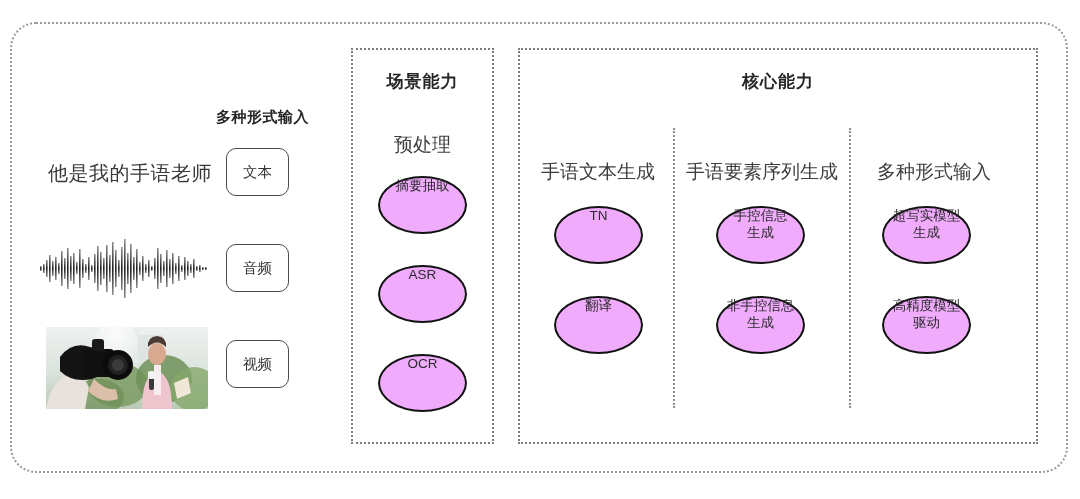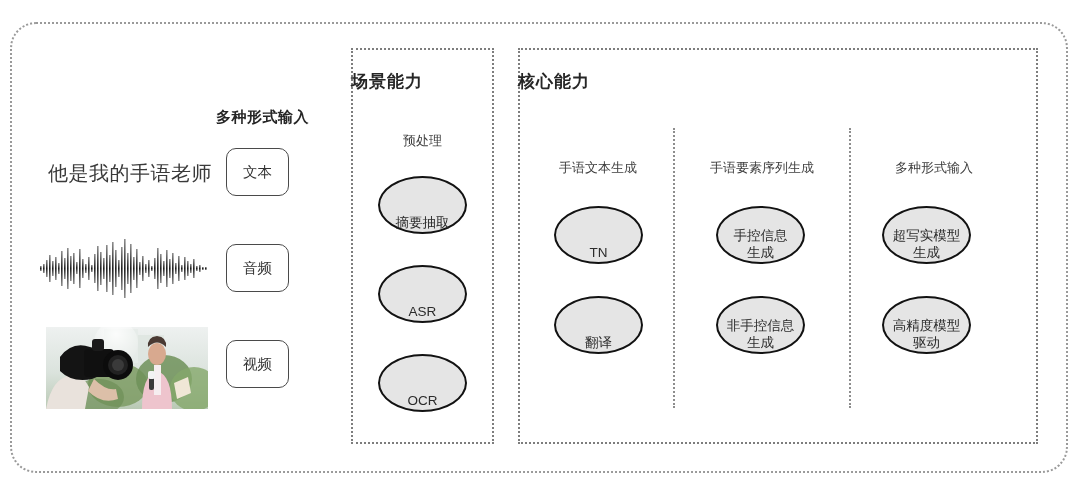--- a/index.html
+++ b/index.html
@@ -32,26 +32,26 @@
     position:absolute;
     border-left:2px dotted #8d8d8d;
     width:0;
   }
 
   
   .section-title{
     position:absolute;
     font-size:17px;font-weight:bold;color:#262626;
     letter-spacing:1px;
-    text-align:left;
+    text-align:center;
     white-space:nowrap;
   }
   .sub-title{
     position:absolute;
-    font-size:13px;color:#3d3d3d;
+    font-size:19px;color:#3d3d3d;
     text-align:center;white-space:nowrap;
   }
   .input-heading{
     position:absolute;
     font-size:15px;font-weight:bold;color:#262626;
     letter-spacing:.5px;white-space:nowrap;
   }
   .sample-text{
     position:absolute;
     font-size:20px;color:#3a3a3a;
@@ -67,22 +67,22 @@
     display:flex;align-items:center;justify-content:center;
     font-size:14.5px;color:#333;
     background:#fff;
   }
 
   
   .node{
     position:absolute;box-sizing:border-box;
     border:2.6px solid #121212;
     border-radius:50%;
-    background:#e5e5e5;
-    display:flex;align-items:flex-end;justify-content:center;
+    background:#f0abfc;
+    display:flex;align-items:flex-start;justify-content:center;
     text-align:center;
     font-size:13.5px;line-height:1.25;
     color:#2b2b2b;
     white-space:pre-line;
   }
 
   
   .waveform{position:absolute;}
 
   

